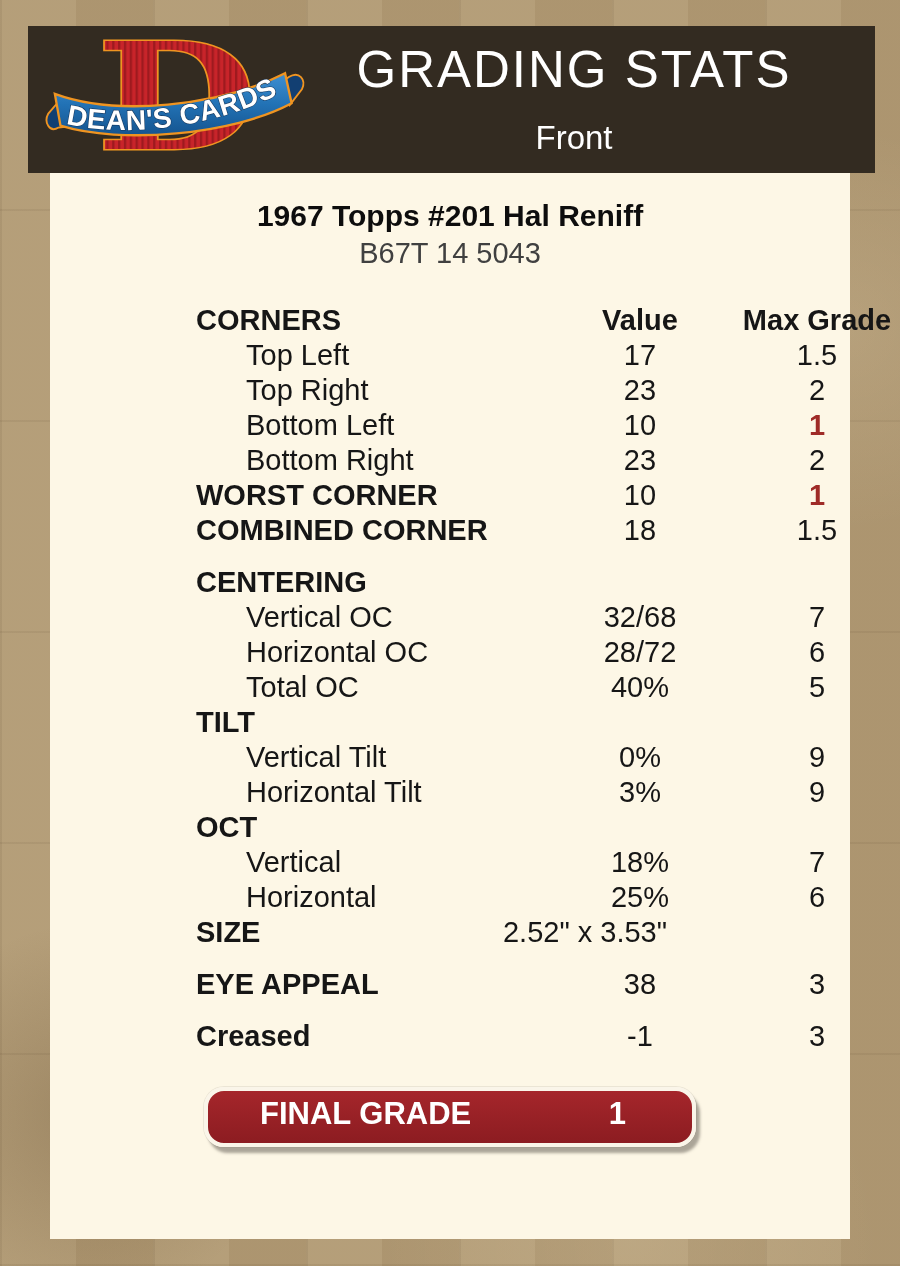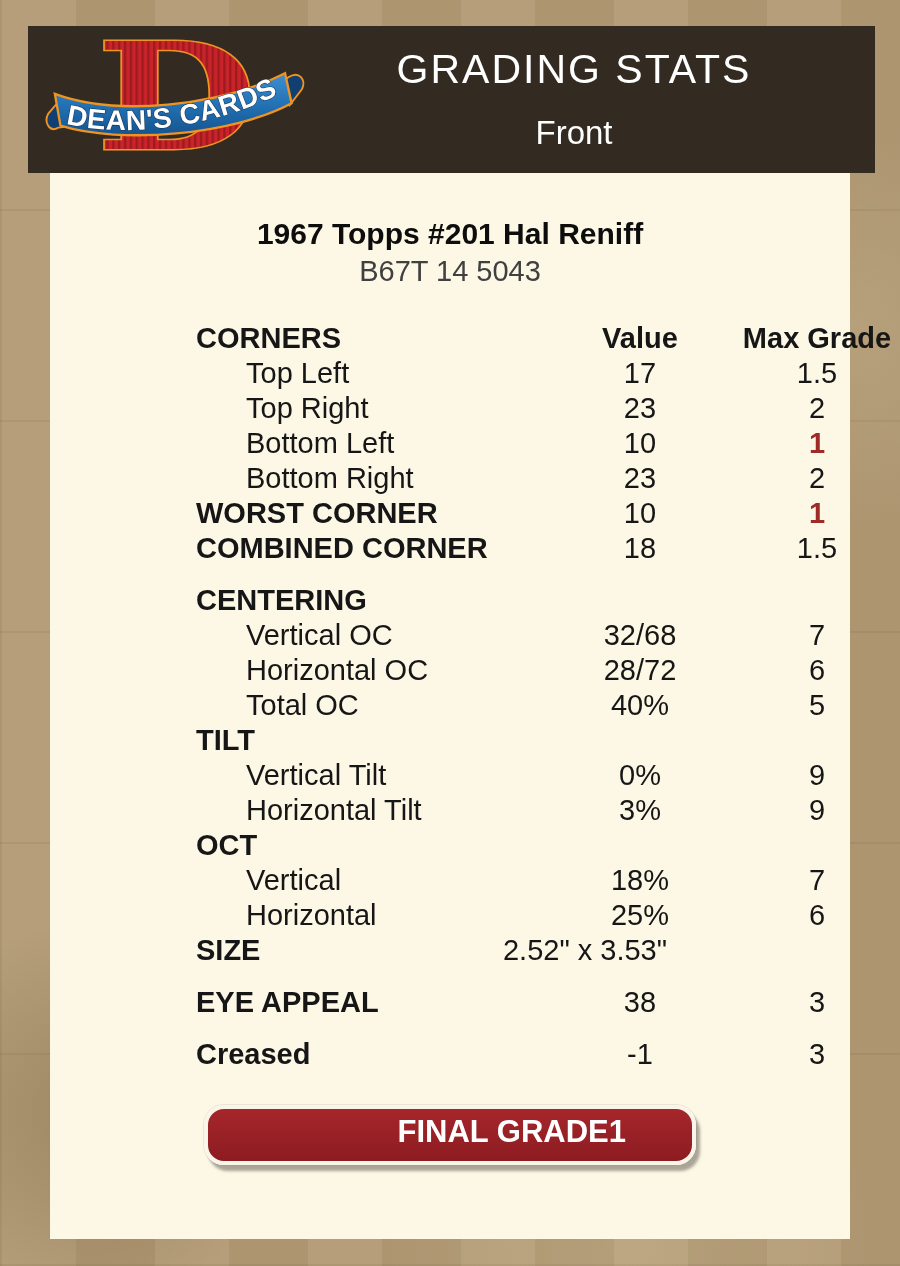--- a/index.html
+++ b/index.html
@@ -14,44 +14,44 @@
       repeating-linear-gradient(0deg, rgba(60,40,20,0.07) 0 2px, transparent 2px 211px),
       repeating-linear-gradient(90deg, rgba(60,40,20,0.08) 0 2px, transparent 2px 153px),
       repeating-linear-gradient(90deg, rgba(255,244,220,0.05) 0 76px, rgba(90,60,30,0.05) 76px 153px);
   }
   .header-bar{
     position:absolute;left:28px;top:26px;width:847px;height:147px;
     background:#332b21;display:flex;align-items:center;
   }
   .logo-wrap{flex:none;margin-left:16px;width:265px;height:131px;}
   .header-text{flex:1;text-align:center;padding-right:36px;color:#ffffff;}
-  .g-title{font-size:41px;letter-spacing:2px;line-height:1.08;}
+  .g-title{font-size:51px;letter-spacing:2px;line-height:1.08;}
   .g-sub{font-size:33px;margin-top:22px;}
   .content-panel{
     position:absolute;left:50px;top:173px;width:800px;height:1066px;
     background:#fdf7e6;color:#161616;
   }
-  .card-title{margin-top:42px;text-align:center;font-size:30px;font-weight:bold;line-height:38px;color:#0d0d0d;}
+  .card-title{margin-top:24px;text-align:center;font-size:30px;font-weight:bold;line-height:38px;color:#0d0d0d;}
   .card-id{text-align:center;font-size:29px;line-height:36px;color:#404040;}
   .stats-table{margin-top:32px;margin-left:102px;width:698px;font-size:29px;}
   .row{display:grid;grid-template-columns:344px 200px 154px;height:35px;line-height:35px;margin-left:44px;}
   .row.gap{margin-top:17px;}
   .row .label{text-align:left;white-space:nowrap;}
   .row.indent .label{padding-left:50px;}
   .row.header .label,.row.section .label{font-weight:bold;}
   .row.header .val,.row.header .max{font-weight:bold;}
   .val,.max{text-align:center;white-space:nowrap;}
   .max.red{color:#9f2b27;font-weight:bold;}
   .val.size-value{transform:translateX(-55px);}
   .final-grade{
     margin:33px auto 0;width:492px;height:60px;box-sizing:border-box;
     background:linear-gradient(#a5262b,#8c1c21);
     border:4px solid #faf5e9;border-radius:20px;
     box-shadow:4px 6px 3px rgba(128,122,110,0.65), 0 0 0 1px rgba(0,0,0,0.07);
-    display:flex;align-items:center;justify-content:flex-end;
+    display:flex;align-items:center;justify-content:space-between;
     padding:0 66px 6px 52px;color:#ffffff;font-weight:bold;font-size:31px;
   }
 </style>
 </head>
 <body>
 
 <div class="page">
 
   <div class="header-bar">
     <div class="logo-wrap">

